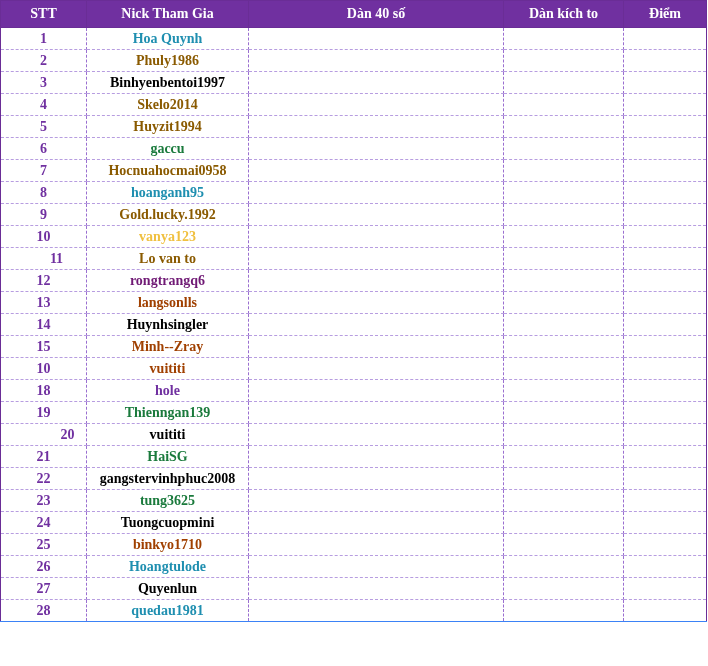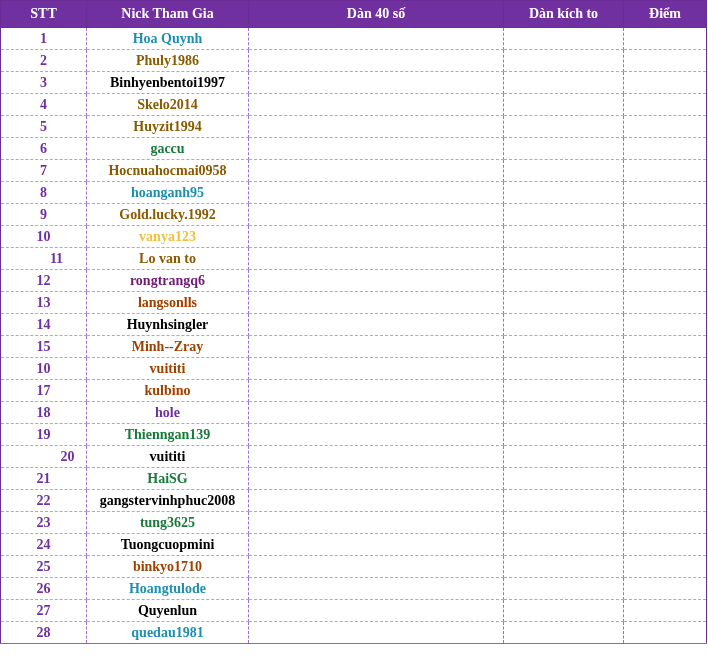--- a/index.html
+++ b/index.html
@@ -192,27 +192,20 @@
         <td></td>
       </tr>
       <tr>
         <td class="stt-cell" style="color: rgb(112, 48, 160);">10</td>
         <td class="nick-cell" style="color: rgb(160, 64, 0);">vuititi</td>
         <td></td>
         <td></td>
         <td></td>
       </tr>
       <tr>
-        <td class="stt-cell" style="color: rgb(112, 48, 160);">17</td>
-        <td class="nick-cell" style="color: rgb(160, 64, 0);">kulbino</td>
-        <td></td>
-        <td></td>
-        <td></td>
-      </tr>
-      <tr>
         <td class="stt-cell" style="color: rgb(112, 48, 160);">18</td>
         <td class="nick-cell" style="color: rgb(112, 48, 160);">hole</td>
         <td></td>
         <td></td>
         <td></td>
       </tr>
       <tr>
         <td class="stt-cell" style="color: rgb(112, 48, 160);">19</td>
         <td class="nick-cell" style="color: rgb(26, 122, 60);">Thienngan139</td>
         <td></td>

